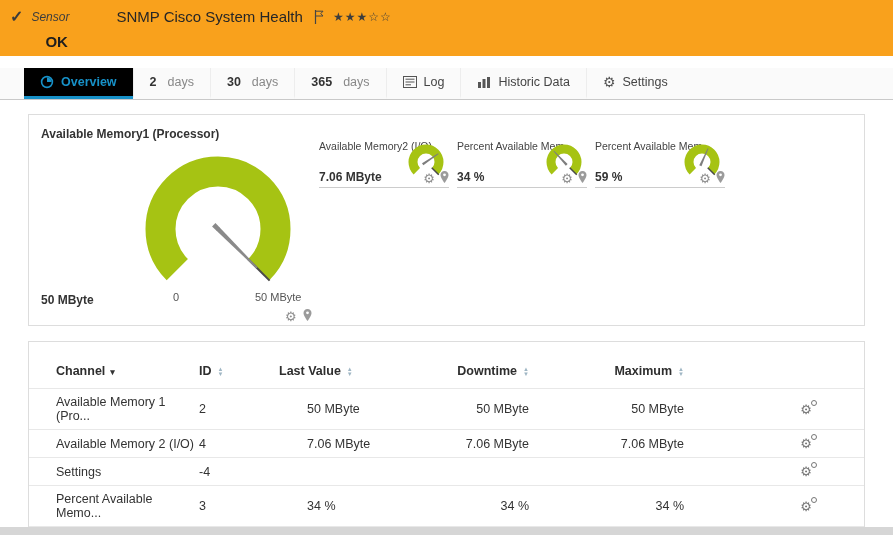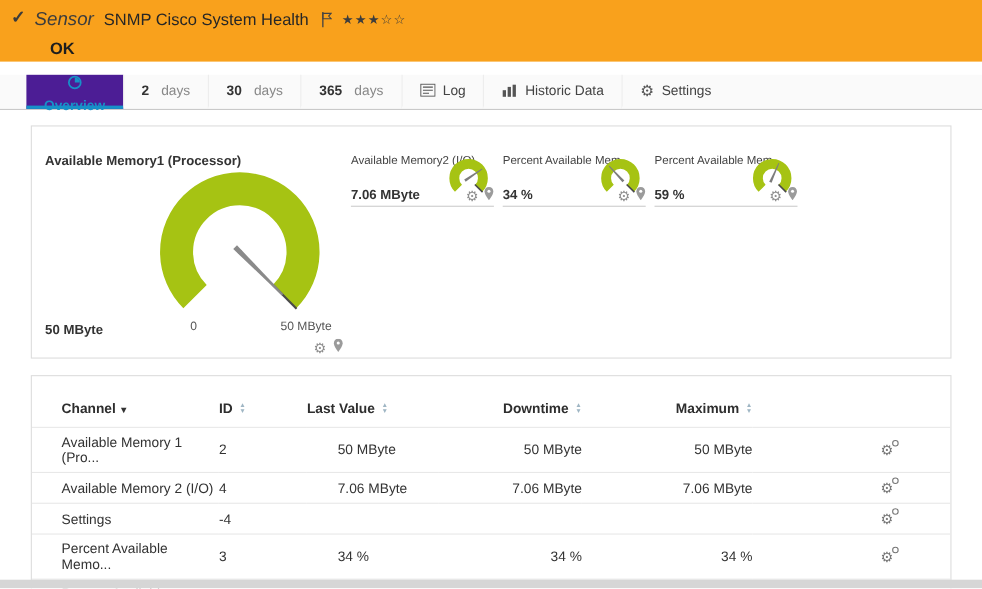--- a/index.html
+++ b/index.html
@@ -4,44 +4,44 @@
 <style>
   * { margin:0; padding:0; box-sizing:border-box; }
   html,body { background:#fff; }
   body { font-family:"Liberation Sans", sans-serif; }
   .page { position:relative; width:893px; height:535px; overflow:hidden; background:#fff; }
 
   
   .hdr { height:56px; background:#f9a11c; display:flex; align-items:flex-start; padding:8px 0 0 10px; }
   .check { font-size:16px; font-weight:bold; color:#3b3b3b; margin-right:8px; line-height:18px; }
   .title-row { display:flex; align-items:center; gap:9px; }
-  .kind { font-style:italic; font-size:17px; color:#3d3d3d; }
-  .s-title { font-size:15px; color:#262626; }
+  .kind { font-style:italic; font-size:12px; color:#3d3d3d; }
+  .s-title { font-size:15px; color:#262626;margin-left:38px; }
   .flag { display:inline-flex; margin-left:2px; }
   .stars { font-size:12px; color:#3d3d3d; letter-spacing:1px; cursor:pointer; }
   .status { font-size:15px; font-weight:bold; color:#1e1e1e; margin:8px 0 0 14px; }
 
   
   .tabs { display:flex; align-items:stretch; height:32px; border-bottom:1px solid #c9c9c9; margin-top:12px; padding-left:24px; background:#fafafa; }
   .tab { display:flex; align-items:center; gap:7px; padding:0 16px; font-size:12.5px; color:#444;
          border-bottom:3px solid transparent; border-left:1px solid #ededed; cursor:pointer; white-space:nowrap; }
   .tab:first-child { border-left:none; }
-  .tab.active { color:#1791c8; border-bottom-color:#1791c8; background:#4c1d95; font-weight:bold;flex-direction:column; }
+  .tab.active { color:#1791c8; border-bottom-color:#1791c8; background:#000000; font-weight:bold; }
   .tab .num { font-weight:bold; color:#333; }
   .tab .unit { color:#888; margin-left:4px; }
   .ticon { display:inline-flex; align-items:center; }
   .gear-glyph { font-size:14px; color:#555; line-height:1; }
 
   
   .card { margin:0 28px; border:1px solid #ddd; background:#fff; }
   .gcard { margin-top:14px; height:212px; display:flex; padding:10px; }
 
   
   .gprimary { position:relative; width:276px; height:190px; }
-  .gtitle { position:absolute; top:14px; left:2px; font-size:12px; font-weight:bold; color:#333; }
+  .gtitle { position:absolute; top:2px; left:2px; font-size:12px; font-weight:bold; color:#333; }
   .gsvg { position:absolute; left:64px; top:24px; }
   .gmin { position:absolute; left:134px; top:166px; font-size:11px; color:#555; }
   .gmax { position:absolute; left:216px; top:166px; font-size:11px; color:#555; }
   .gvalue { position:absolute; left:2px; top:168px; font-size:12px; font-weight:bold; color:#333; }
   .gicons { position:absolute; left:246px; top:182px; display:flex; gap:6px; align-items:center; }
   .mini-gear { font-size:13px; color:#8f8f8f; line-height:1; cursor:pointer; }
 
   
   .gsmall { position:relative; width:130px; height:48px; margin:15px 4px 0 4px; border-bottom:1px solid #ccc; }
   .gstitle { font-size:10.5px; color:#444; white-space:nowrap; overflow:hidden; width:100%; }

